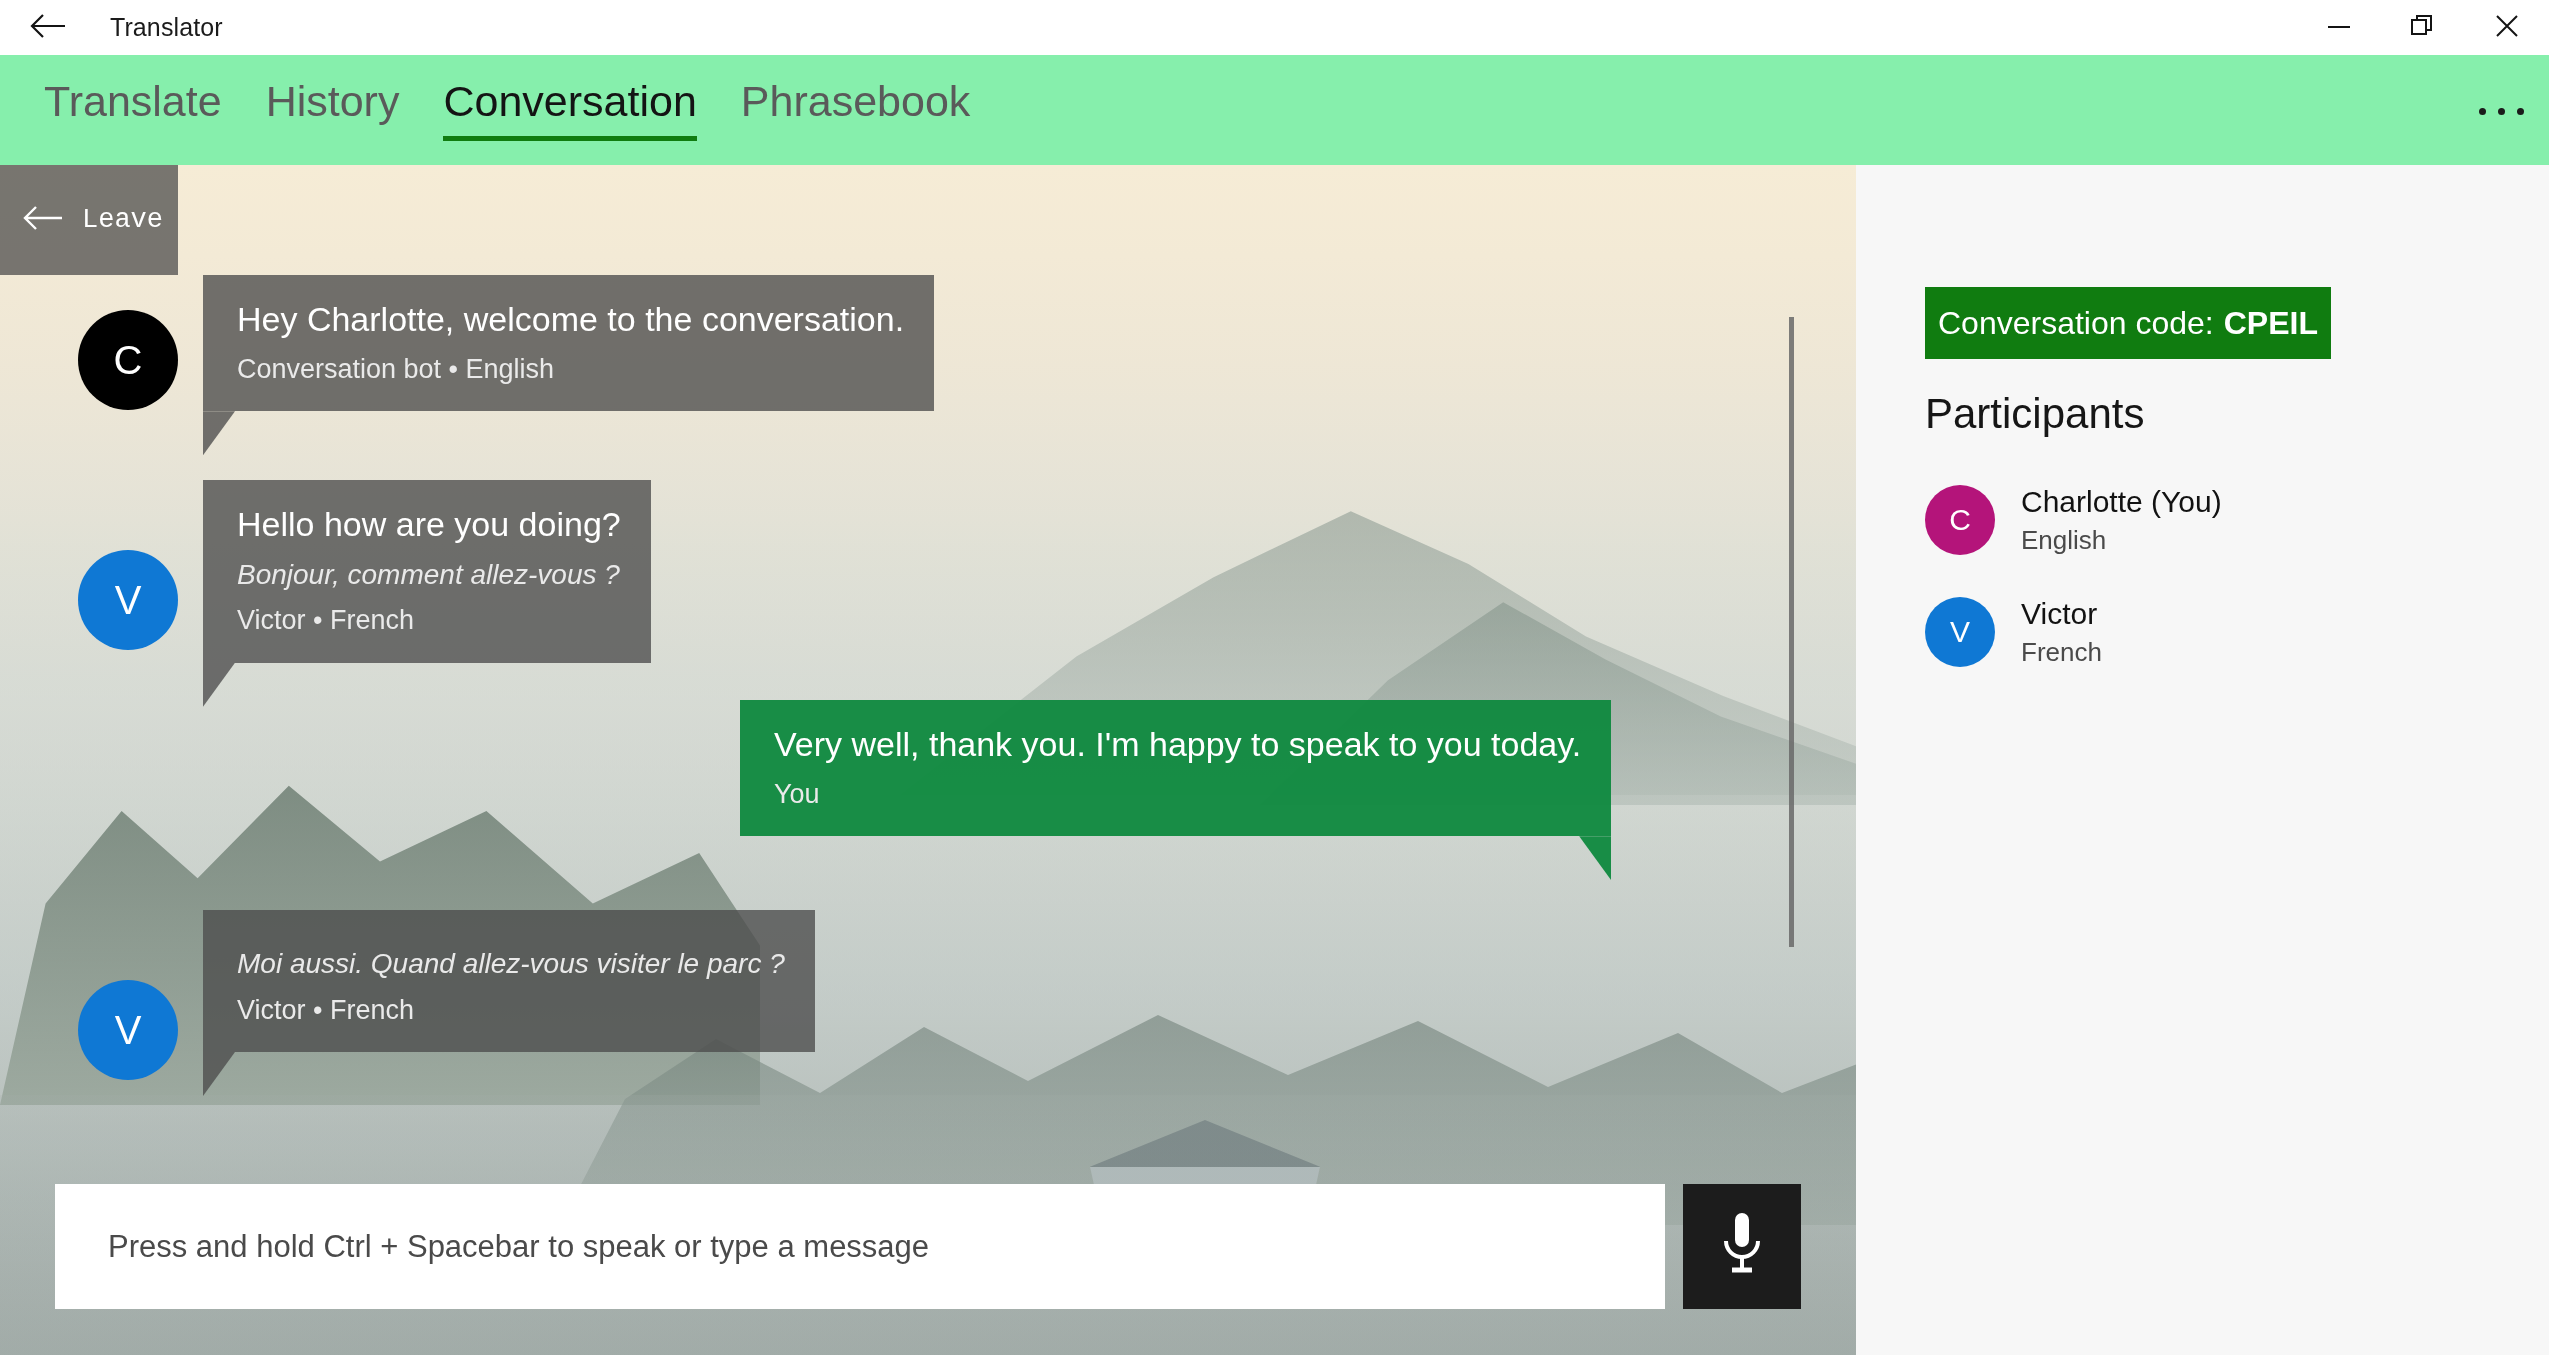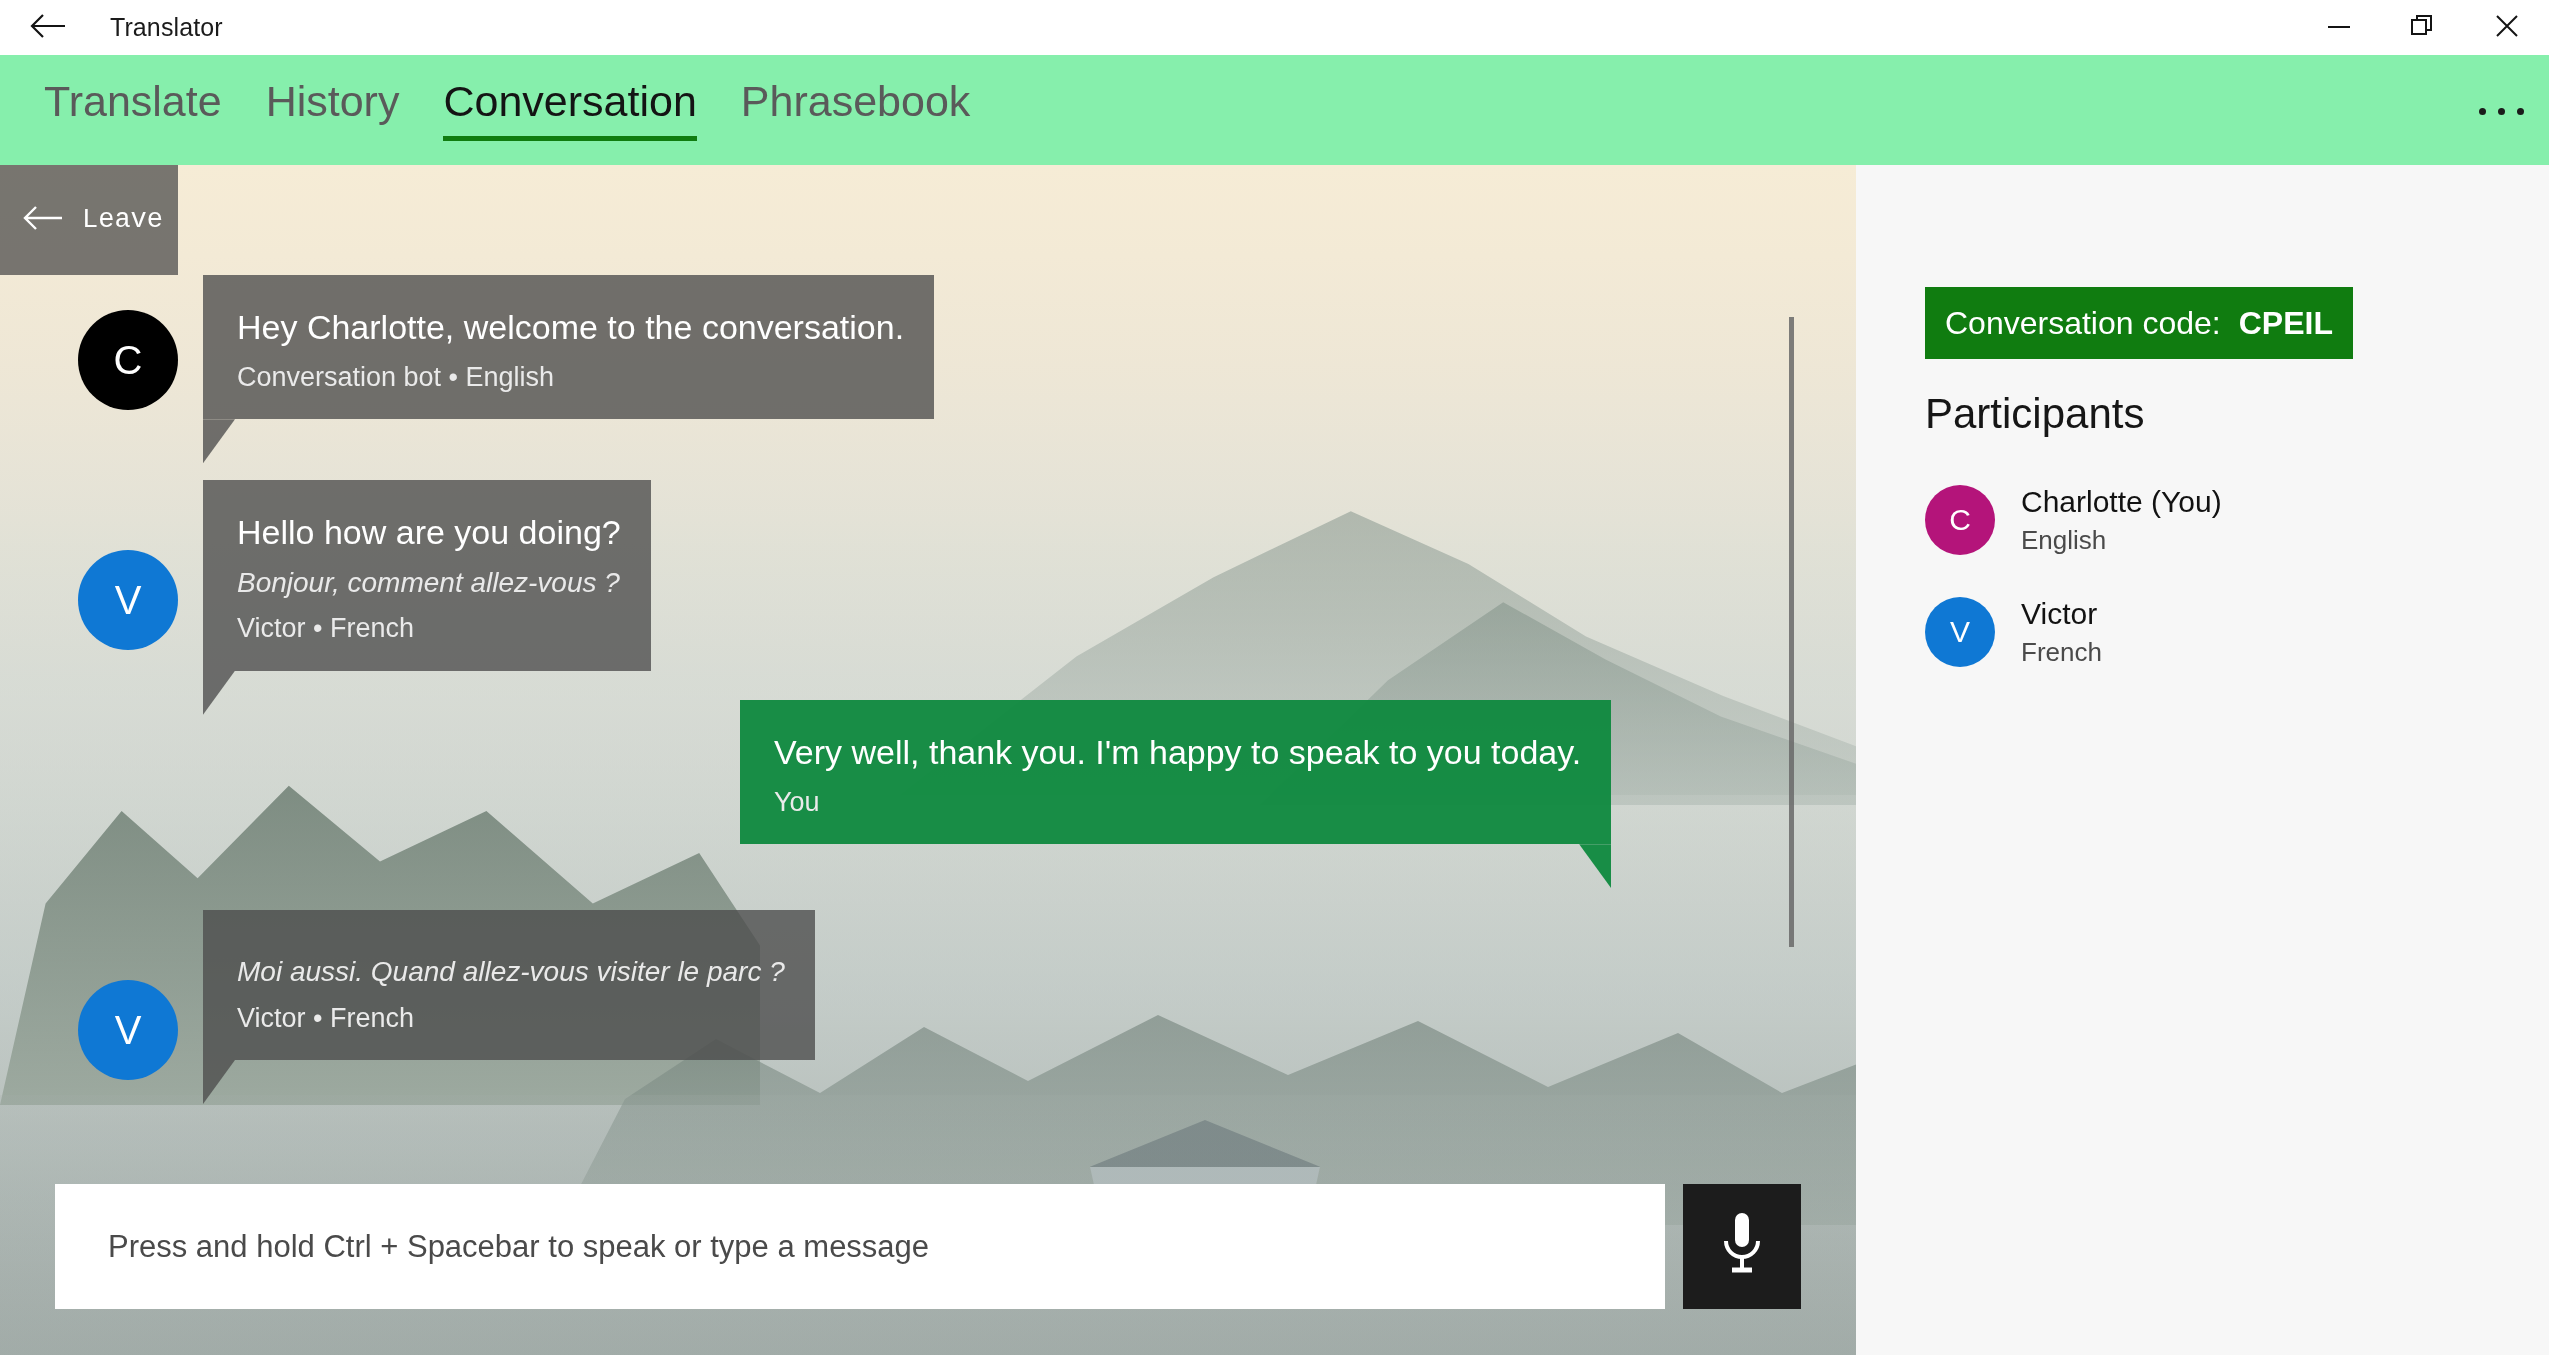--- a/index.html
+++ b/index.html
@@ -132,21 +132,21 @@
 
   .msgs { position: absolute; left: 0; top: 110px; width: 1856px; height: 880px; }
 
   .row { position: absolute; }
   .avatar {
     position: absolute; width: 100px; height: 100px; border-radius: 50%;
     display: flex; align-items: center; justify-content: center;
     color: #ffffff; font-size: 40px; font-weight: 300;
   }
   .bubble {
-    position: absolute; padding: 32px 30px 26px 34px;
+    position: absolute; padding: 24px 30px 26px 34px;
     background: rgba(75,75,75,.78);
   }
   .bubble.you { background: rgba(14,137,62,.95); }
   .b-primary { color: #ffffff; font-size: 34px; font-weight: 300; line-height: 1.2; white-space: nowrap; }
   .b-secondary { color: #e9e9e9; font-size: 28px; font-weight: 300; margin-top: 13px; line-height: 1.2; white-space: nowrap; font-style: italic; }
   .b-meta { color: #eaeaea; font-size: 27px; font-weight: 300; margin-top: 13px; line-height: 1.2; white-space: nowrap; }
   .tail {
     position: absolute; width: 32px; height: 44px;
   }
   .tail.left {
@@ -181,22 +181,22 @@
   }
 
   
   .sidebar {
     position: absolute; left: 1856px; top: 165px; width: 693px; height: 1190px;
     background: #f7f7f7;
   }
   .code-badge {
     position: absolute; left: 69px; top: 122px; height: 72px;
     background: #107c10; color: #ffffff;
-    display: flex; align-items: center; padding: 0 20px;
-    font-size: 32px; font-weight: 400; gap: 8px;
+    display: flex; align-items: center; padding: 0 13px;
+    font-size: 32px; font-weight: 400; gap: 0;
   }
   .code-badge .code { font-weight: 700; margin-left: 10px; }
   .participants-title {
     position: absolute; left: 69px; top: 225px;
     font-size: 42px; font-weight: 300; color: #161616;
   }
   .p-row { position: absolute; left: 69px; display: flex; align-items: center; gap: 26px; }
   .p-avatar {
     width: 70px; height: 70px; border-radius: 50%;
     display: flex; align-items: center; justify-content: center;

